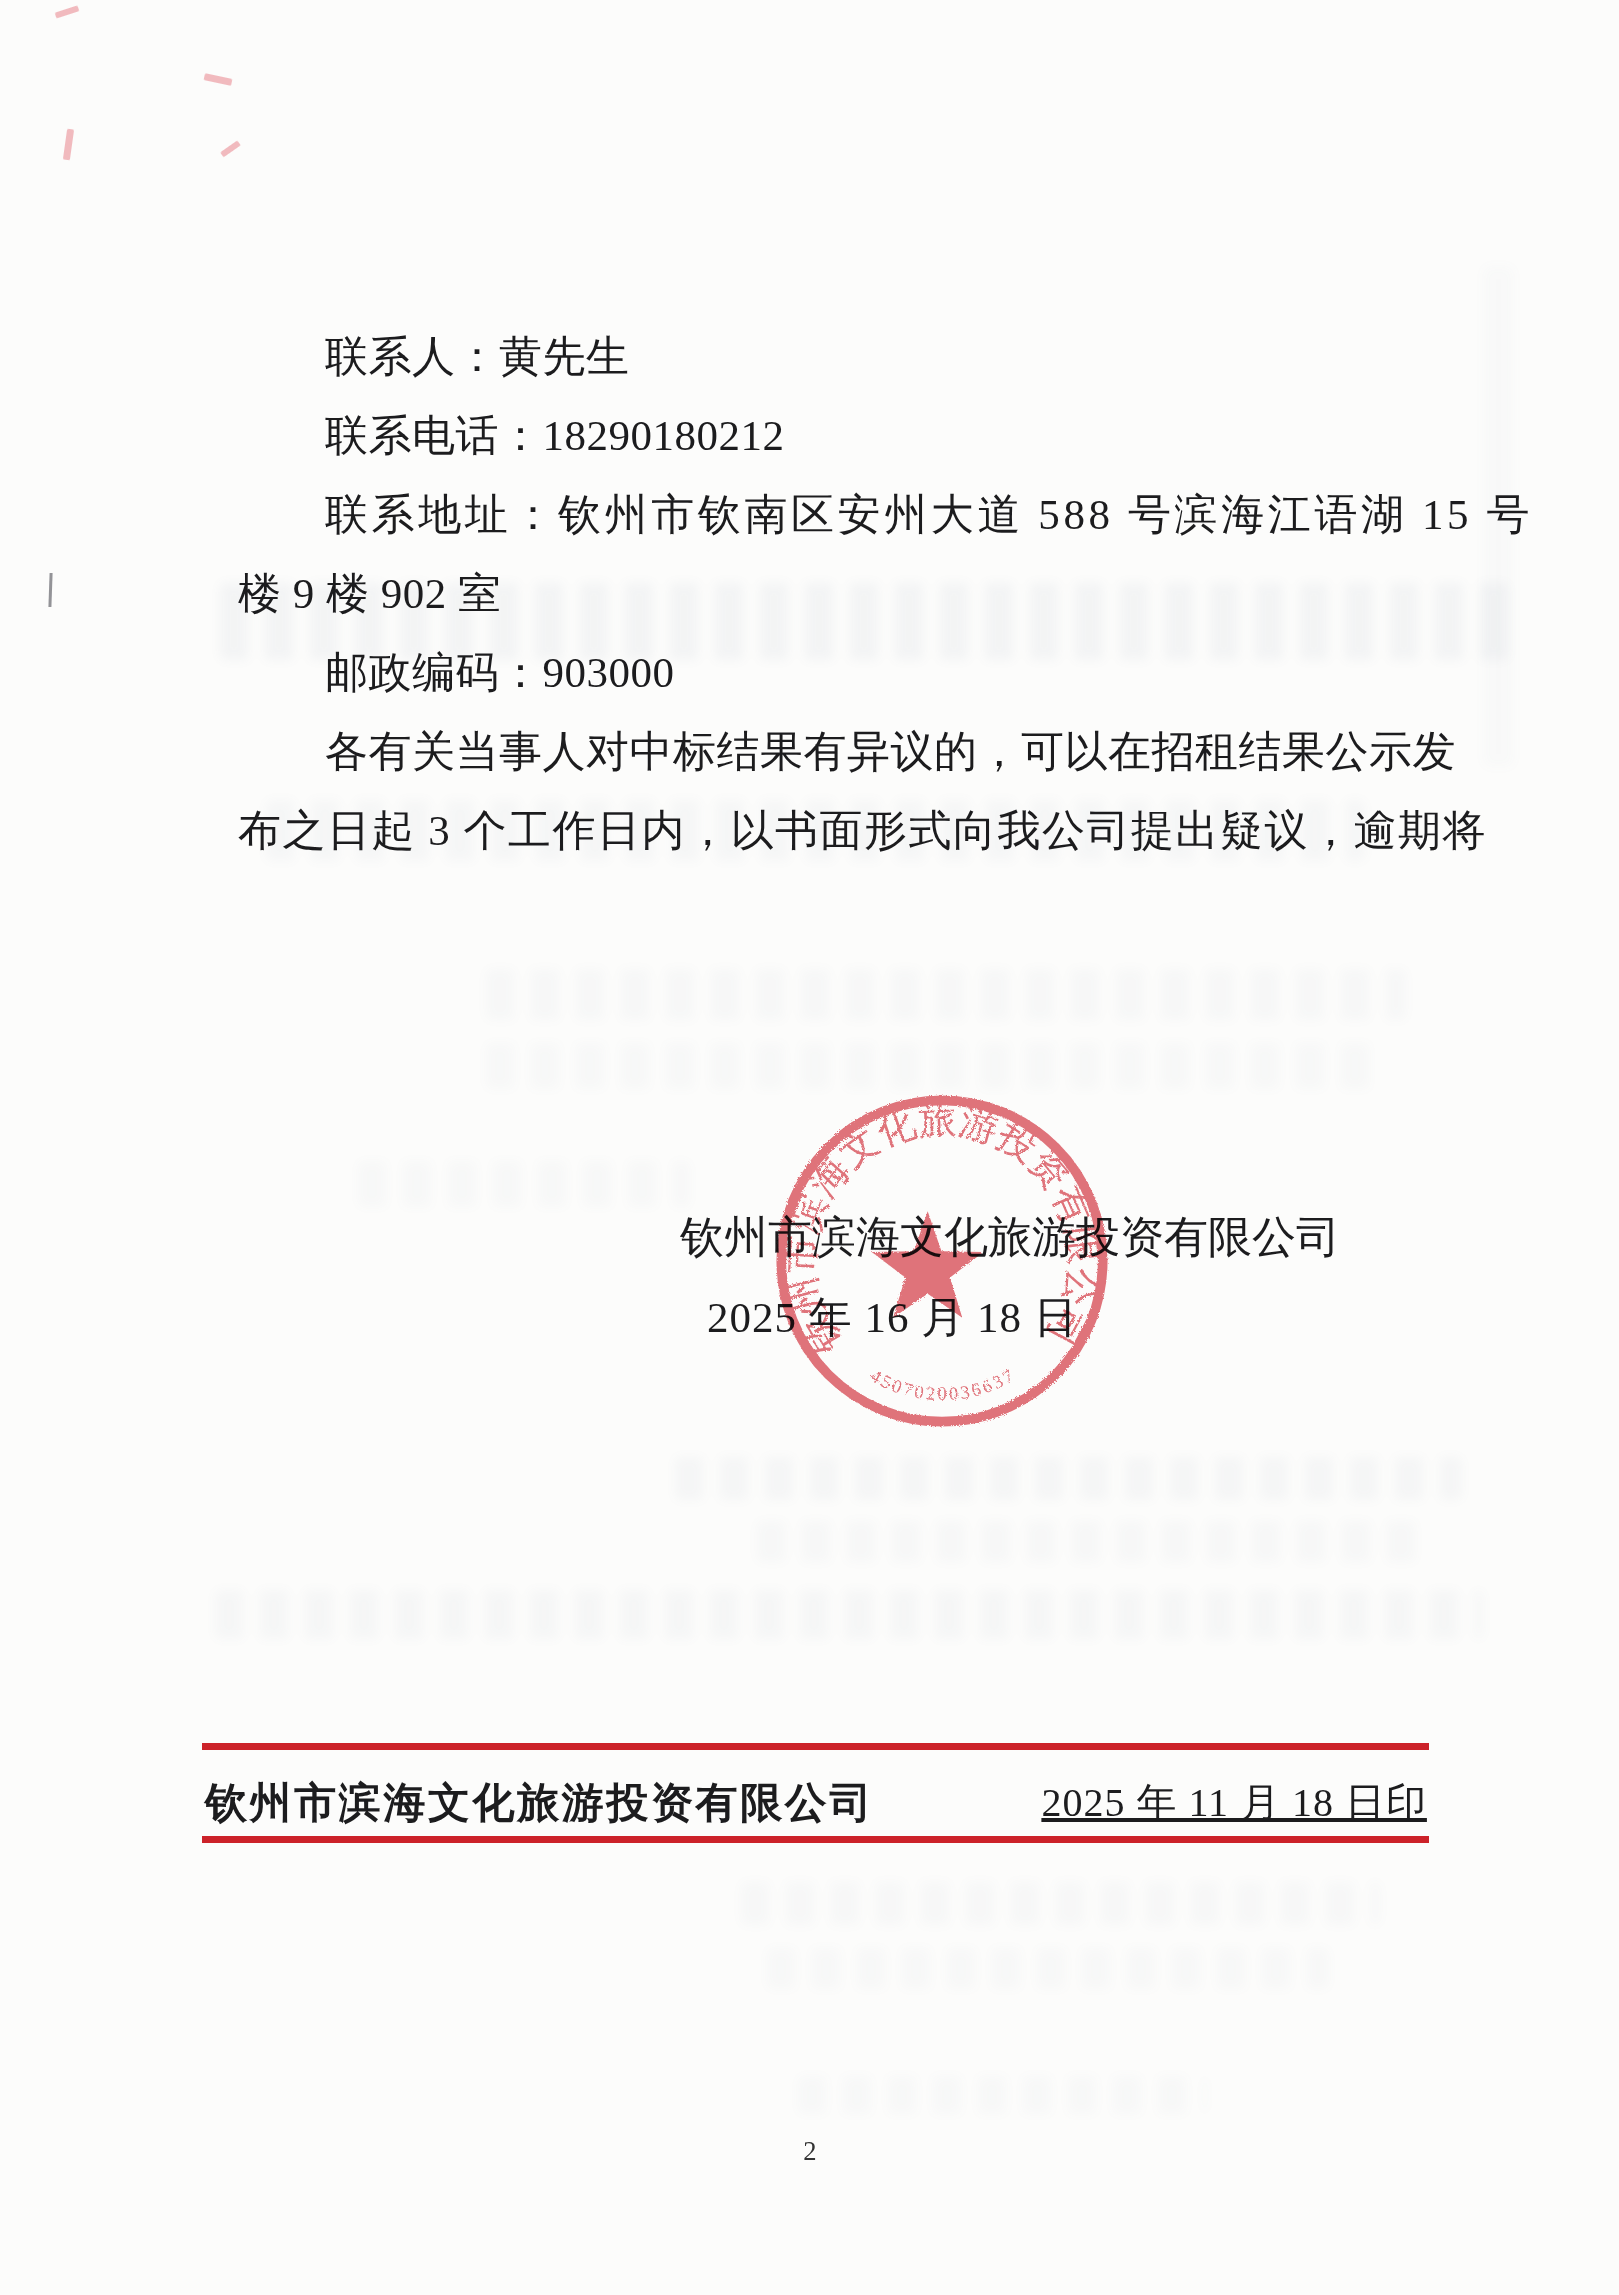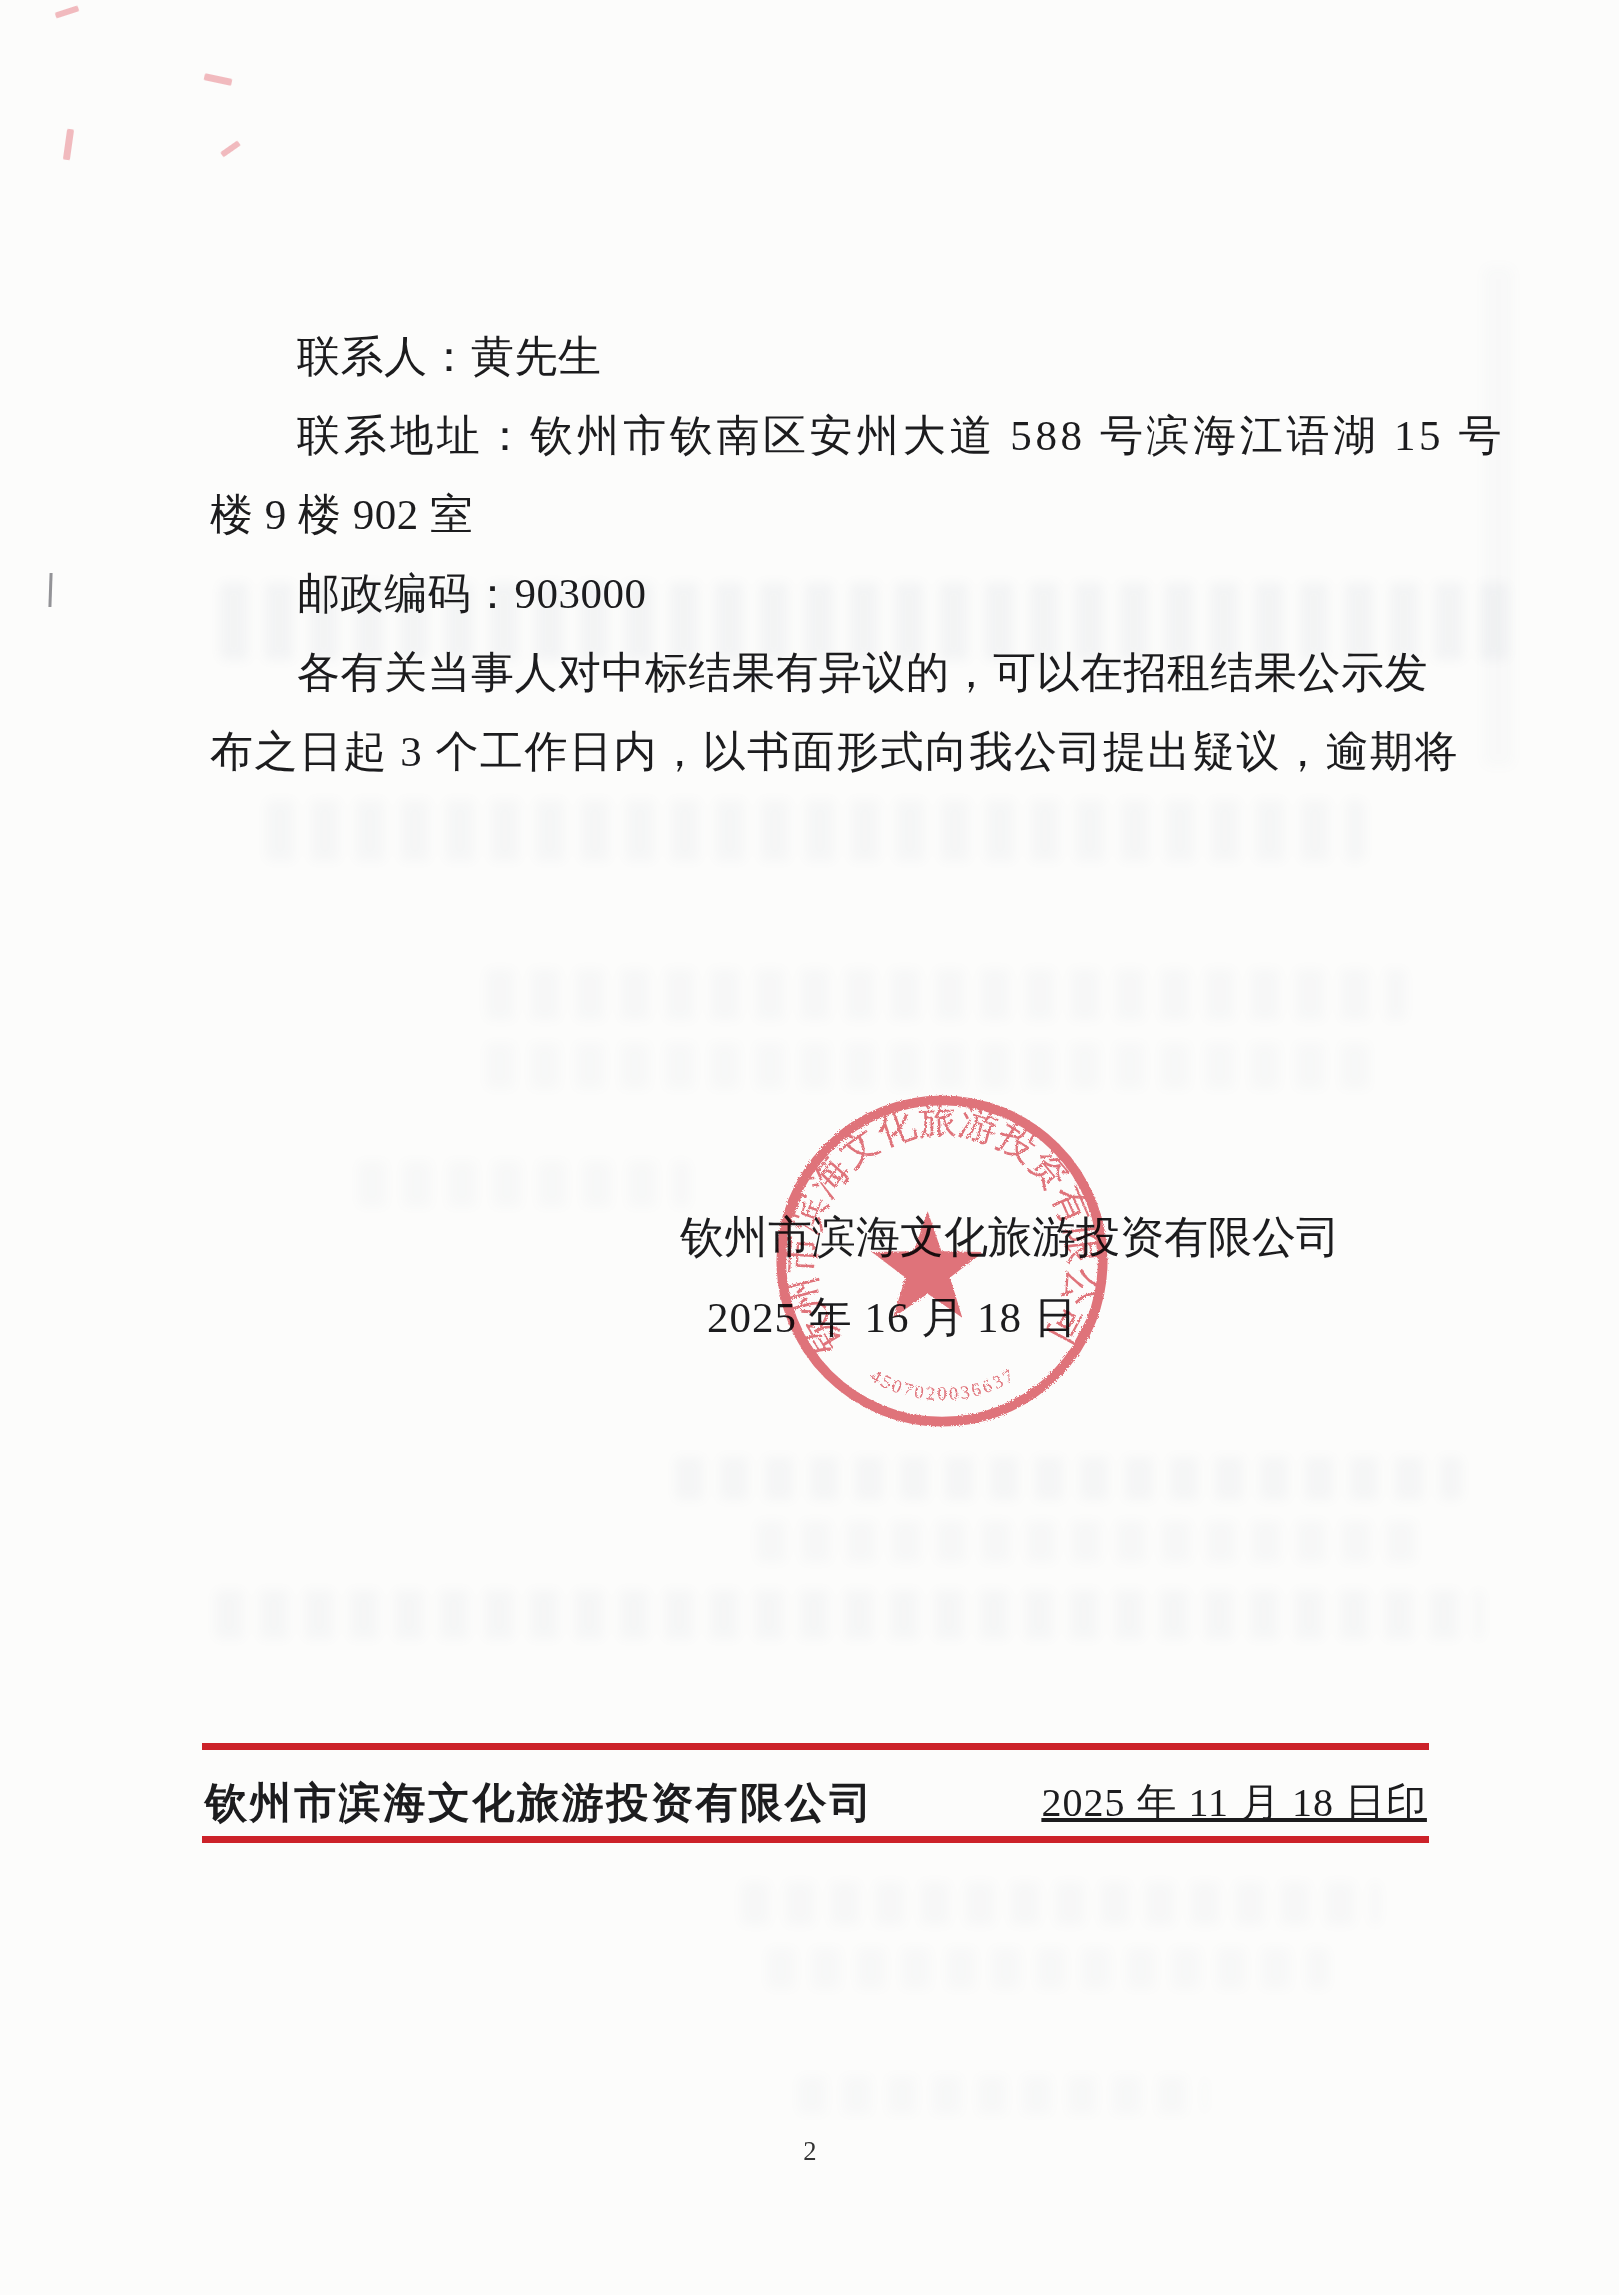--- a/index.html
+++ b/index.html
@@ -9,21 +9,21 @@
     font-family:"Liberation Serif","DejaVu Serif",serif;
     color:#1c1c1e;
   }
   .page{position:absolute;inset:0;}
   
   .textblock{
     position:absolute;left:210px;top:317px;width:1250px;
     font-size:43px;line-height:79px;letter-spacing:0.5px;
     white-space:nowrap;
   }
-  .line{height:79px;}
+  .line{height:79px;margin-left:28px;}
   .indent{padding-left:87px;}
   .sp3{letter-spacing:1.5px;}
   .sp7{letter-spacing:3.6px;}
   
   .sig-company{
     position:absolute;left:680px;top:1208px;
     font-size:44px;letter-spacing:0;white-space:nowrap;
   }
   .sig-date{
     position:absolute;left:707px;top:1289px;
@@ -99,20 +99,21 @@
   <div class="ghost gv"></div>
 
   <div class="speck s1"></div>
   <div class="speck s2"></div>
   <div class="speck s3"></div>
   <div class="speck s4"></div>
   <div class="edge-mark"></div>
 
   <div class="textblock">
     <div class="line indent">联系人：黄先生</div>
+    <div class="line indent">联系电话：18290180212</div>
     <div class="line indent sp7">联系地址：钦州市钦南区安州大道 588 号滨海江语湖 15 号</div>
     <div class="line">楼 9 楼 902 室</div>
     <div class="line indent">邮政编码：903000</div>
     <div class="line indent">各有关当事人对中标结果有异议的，可以在招租结果公示发</div>
     <div class="line sp3">布之日起 3 个工作日内，以书面形式向我公司提出疑议，逾期将</div>
   </div>
 
   <div class="sig-company">钦州市滨海文化旅游投资有限公司</div>
   <div class="sig-date">2025 年 16 月 18 日</div>
 

